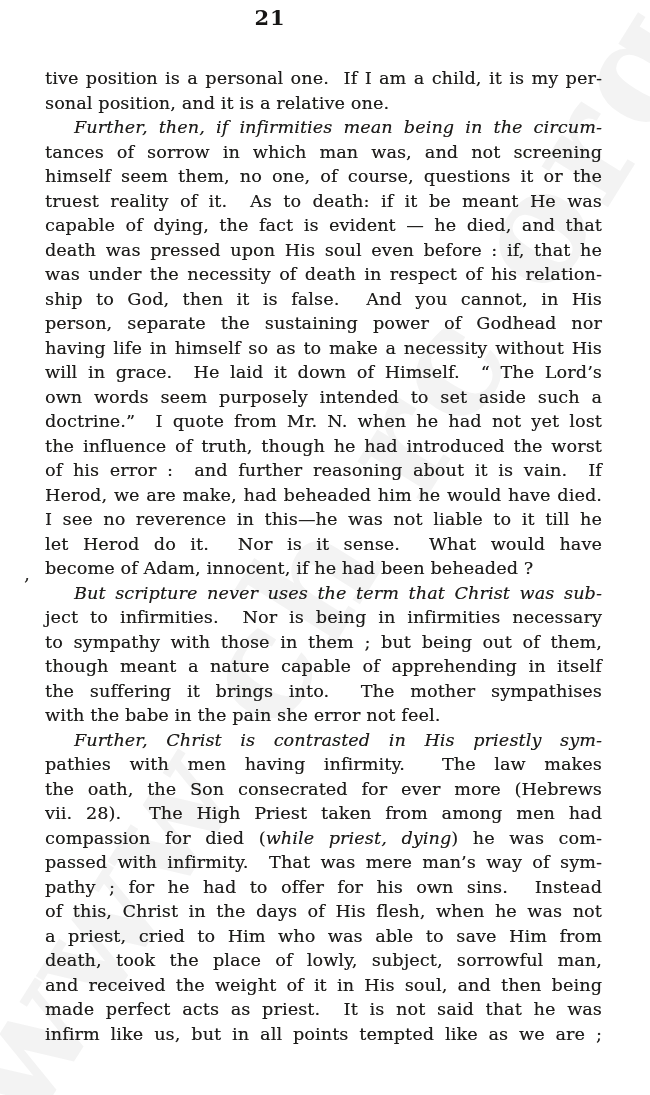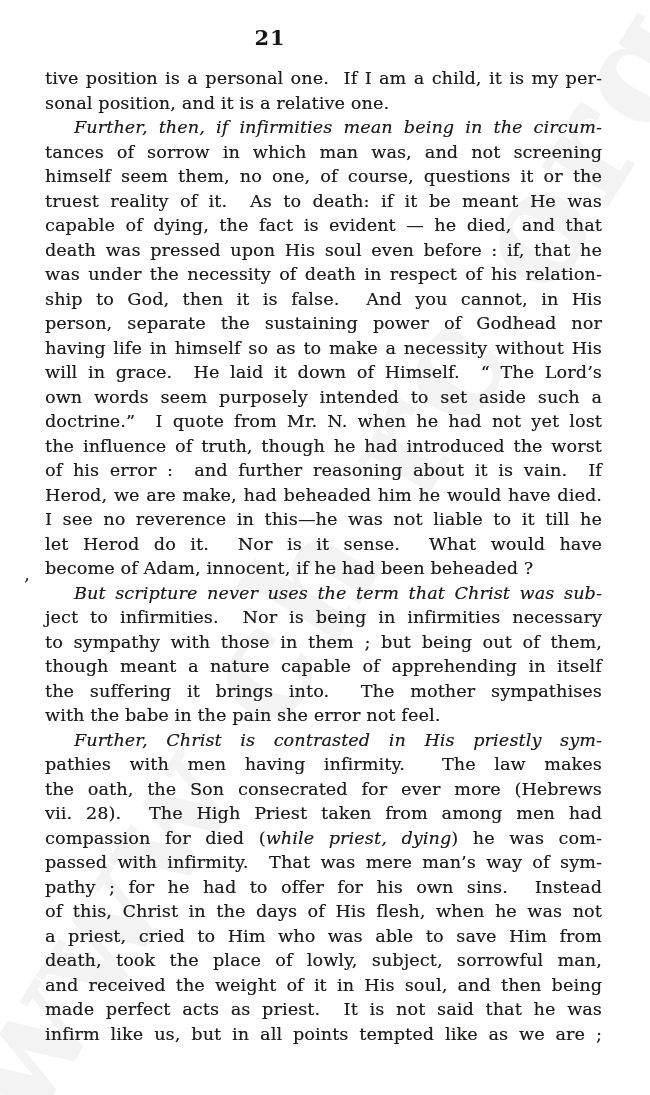--- a/index.html
+++ b/index.html
@@ -16,21 +16,20 @@
     color: #1b1a18;
   }
   .pagenum {
     position: absolute;
     top: 5px; left: 0; width: 540px;
     text-align: center;
     font-size: 21px;
     font-weight: 700;
     letter-spacing: 1px;
     color: #161514;
-    margin-top: 20px;
   }
   .textbody {
     position: absolute;
     left: 45px; top: 66px;
     width: 557px;
     font-size: 17.5px;
     color: #1c1b19;
     letter-spacing: 0.15px;
     text-shadow: 0.25px 0 0 rgba(28,27,25,0.55);
   }

